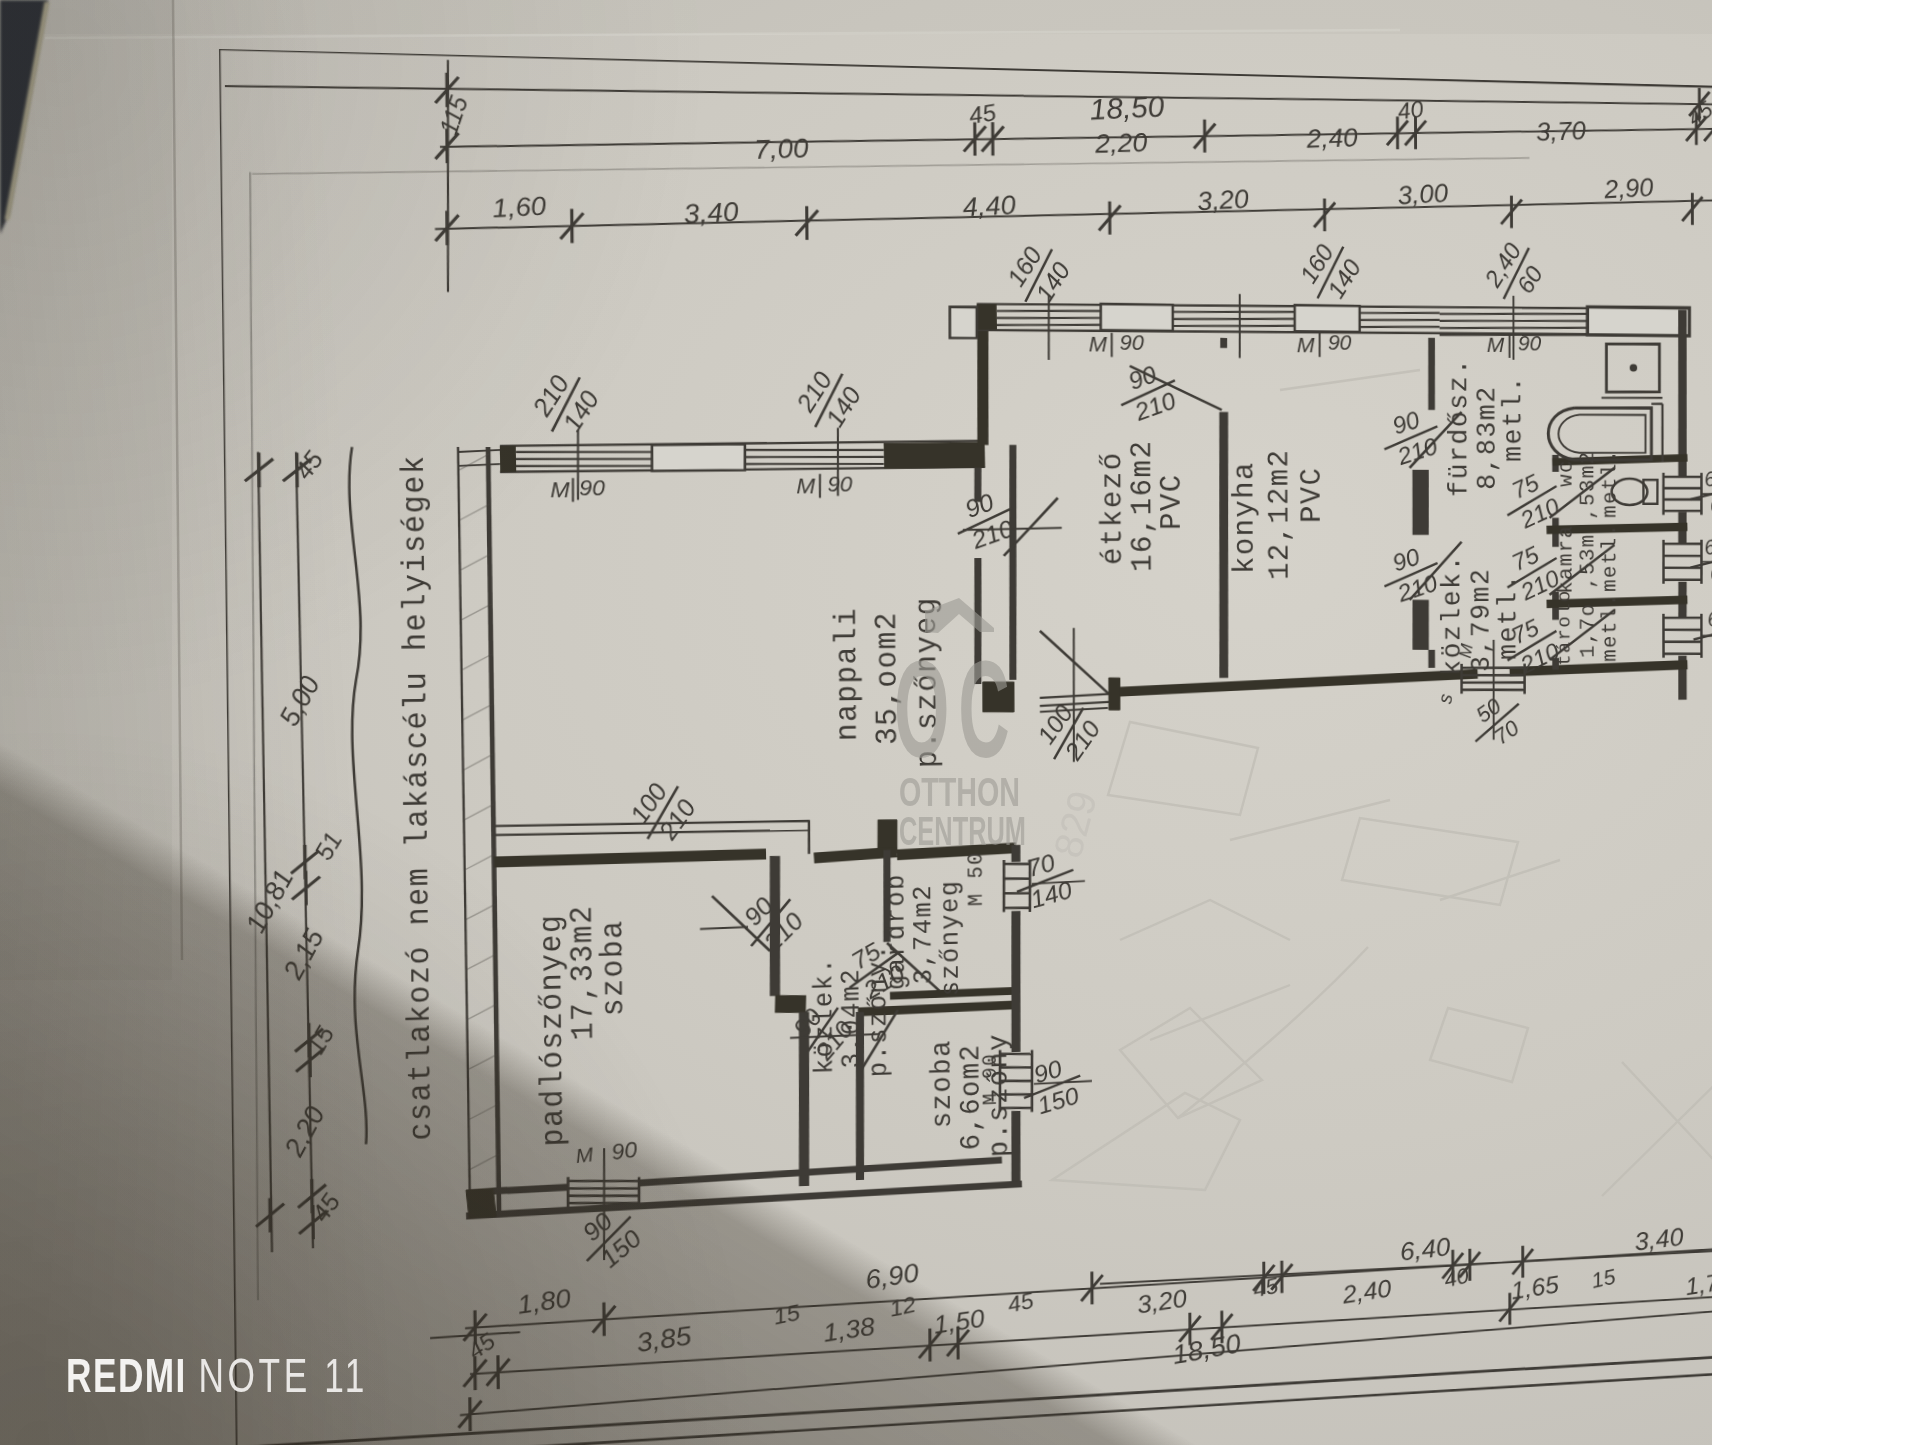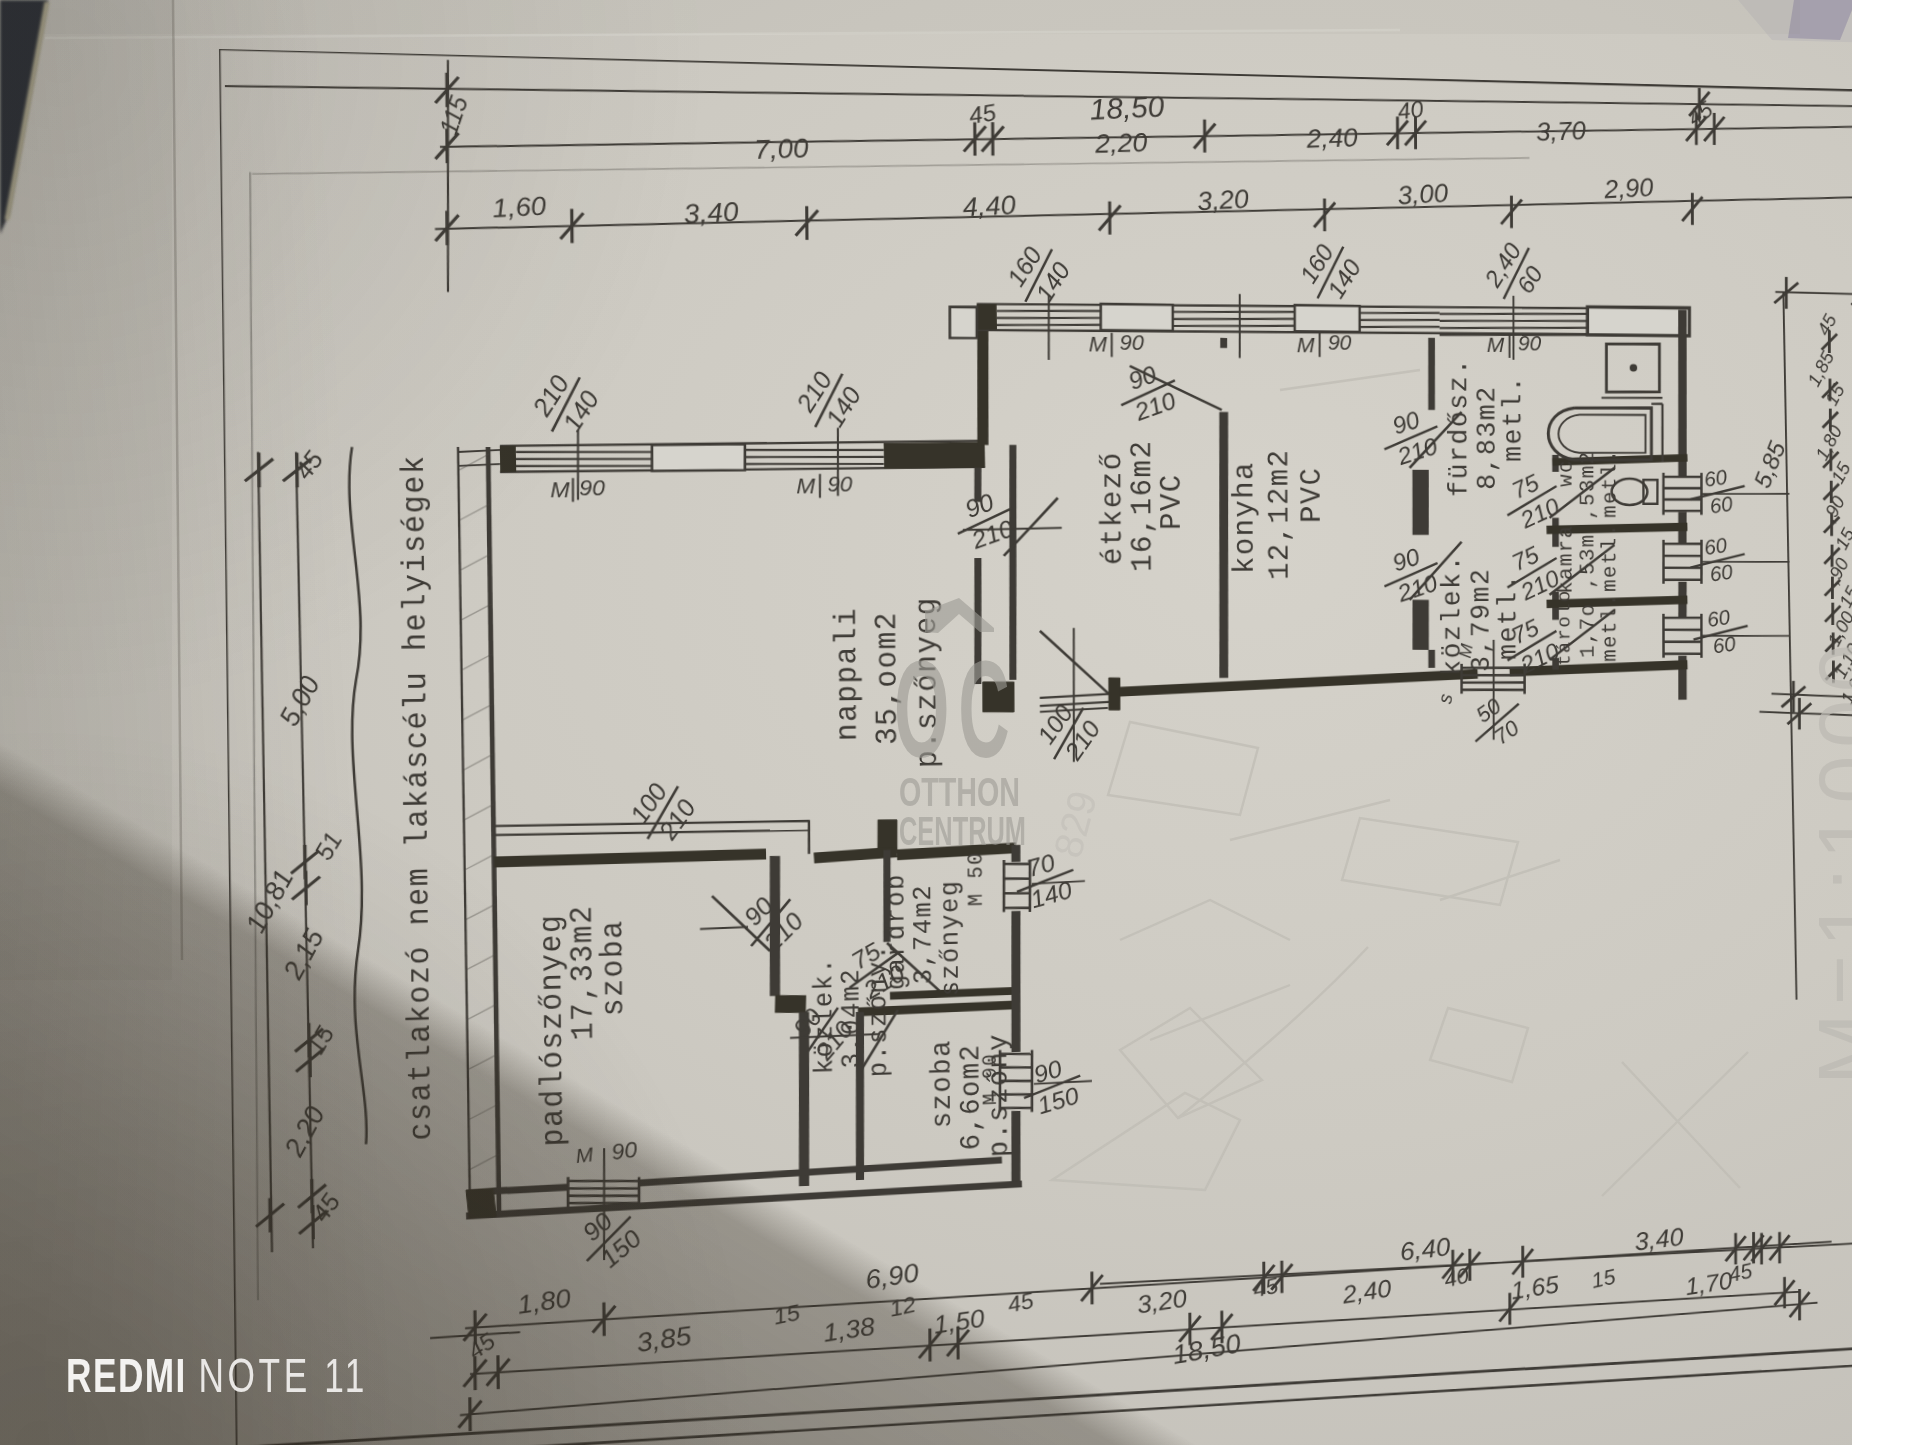--- a/index.html
+++ b/index.html
@@ -1,14 +1,14 @@
 <!DOCTYPE html>
 <html><head><meta charset="utf-8"><style>
 html,body{margin:0;padding:0}
-#stage{position:relative;width:1852px;height:1445px;overflow:hidden;background:#7dd3fc;font-family:"Liberation Sans",sans-serif}
+#stage{position:relative;width:1712px;height:1445px;overflow:hidden;background:#7dd3fc;font-family:"Liberation Sans",sans-serif}
 #paper,#overlay{position:absolute;left:0;top:0}
 #planwrap{position:absolute;left:0;top:0;width:1710px;height:1400px;transform-origin:0 0;transform:matrix3d(1.115803,0.029994,0.000000,0.000060,0.013835,1.026980,0.000000,0.000007,0.000000,0.000000,1.000000,0.000000,219.000000,49.000000,0.000000,1.000000);filter:blur(0.55px)}
 </style></head><body>
 <div id="stage">
 
 <svg id="paper" width="1920" height="1445">
 <defs>
 <radialGradient id="paperlight" cx="0.65" cy="0.38" r="0.75">
 <stop offset="0" stop-color="#d5d2ca"></stop>
           <stop offset="0.55" stop-color="#cdcac2"></stop>

